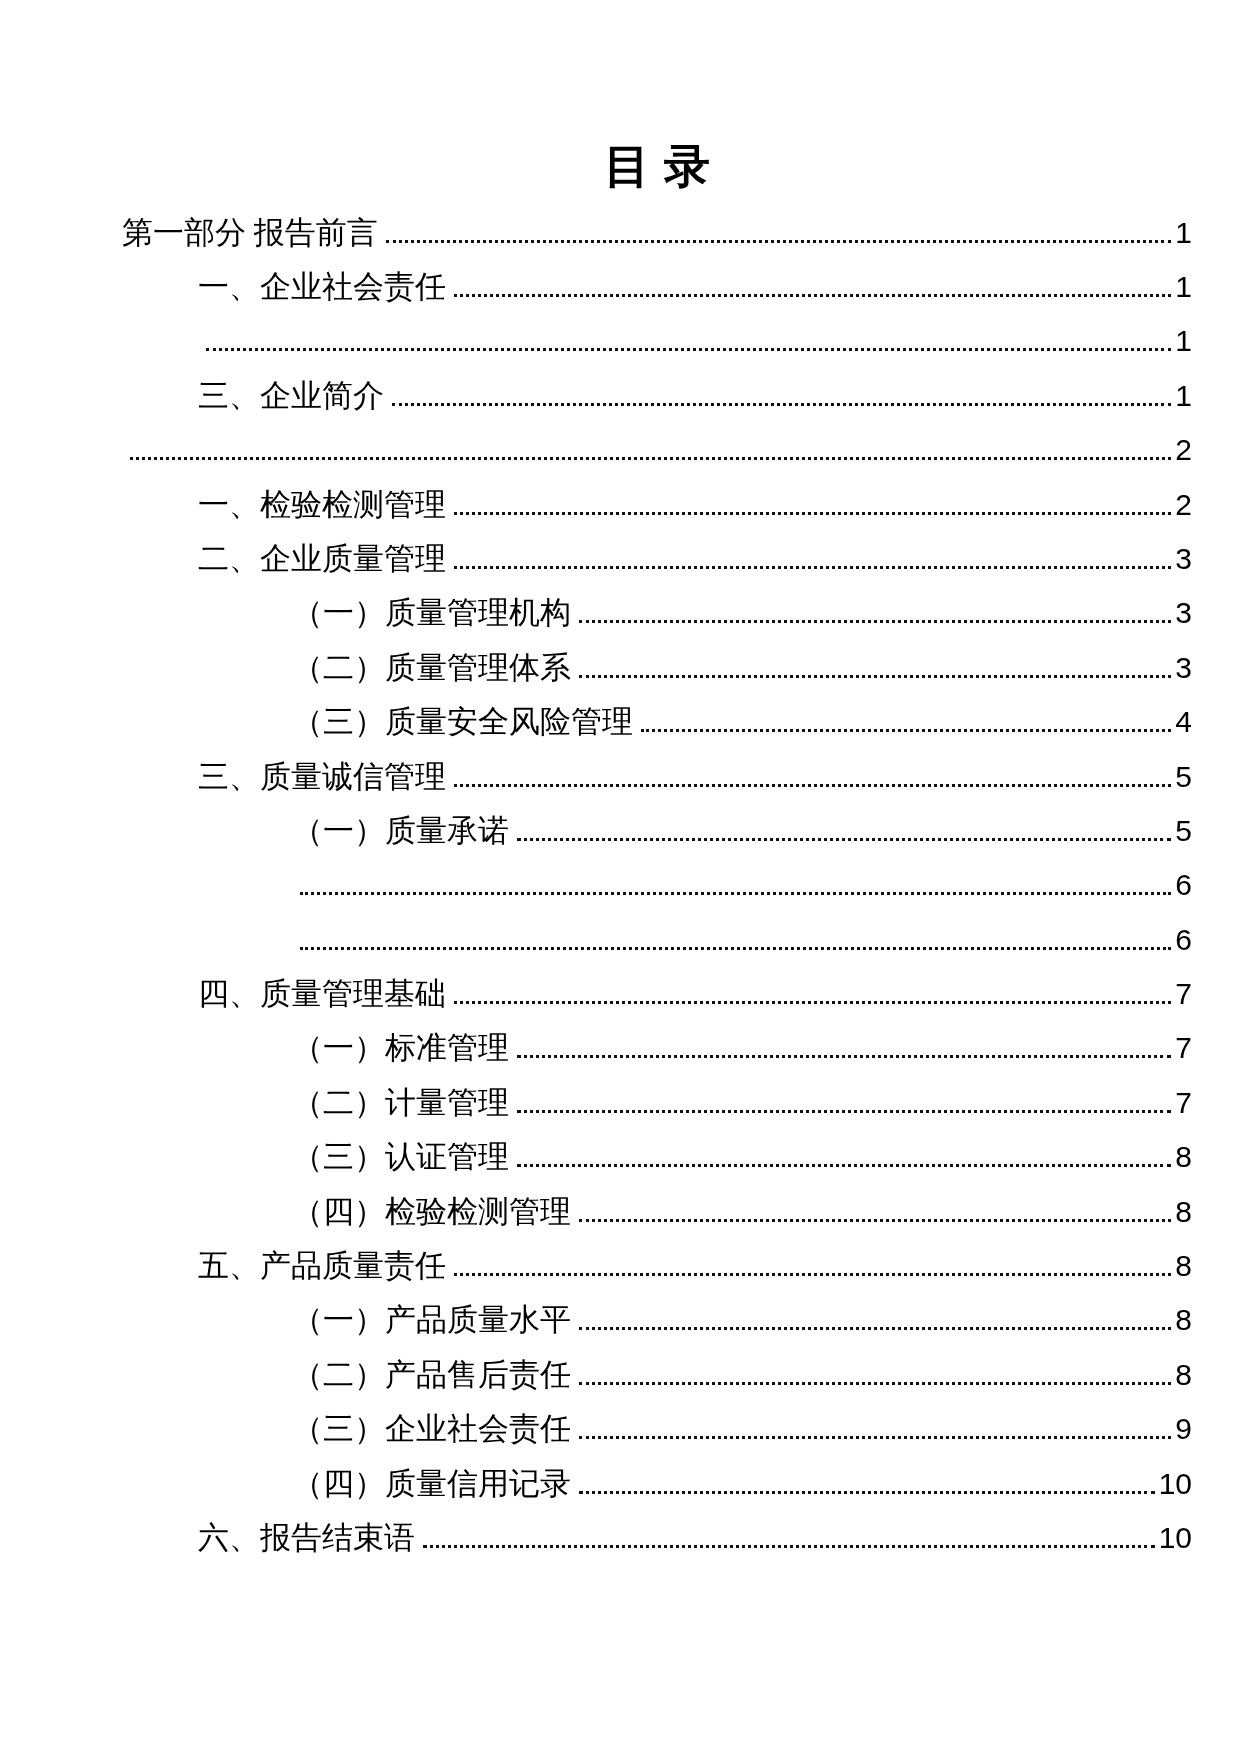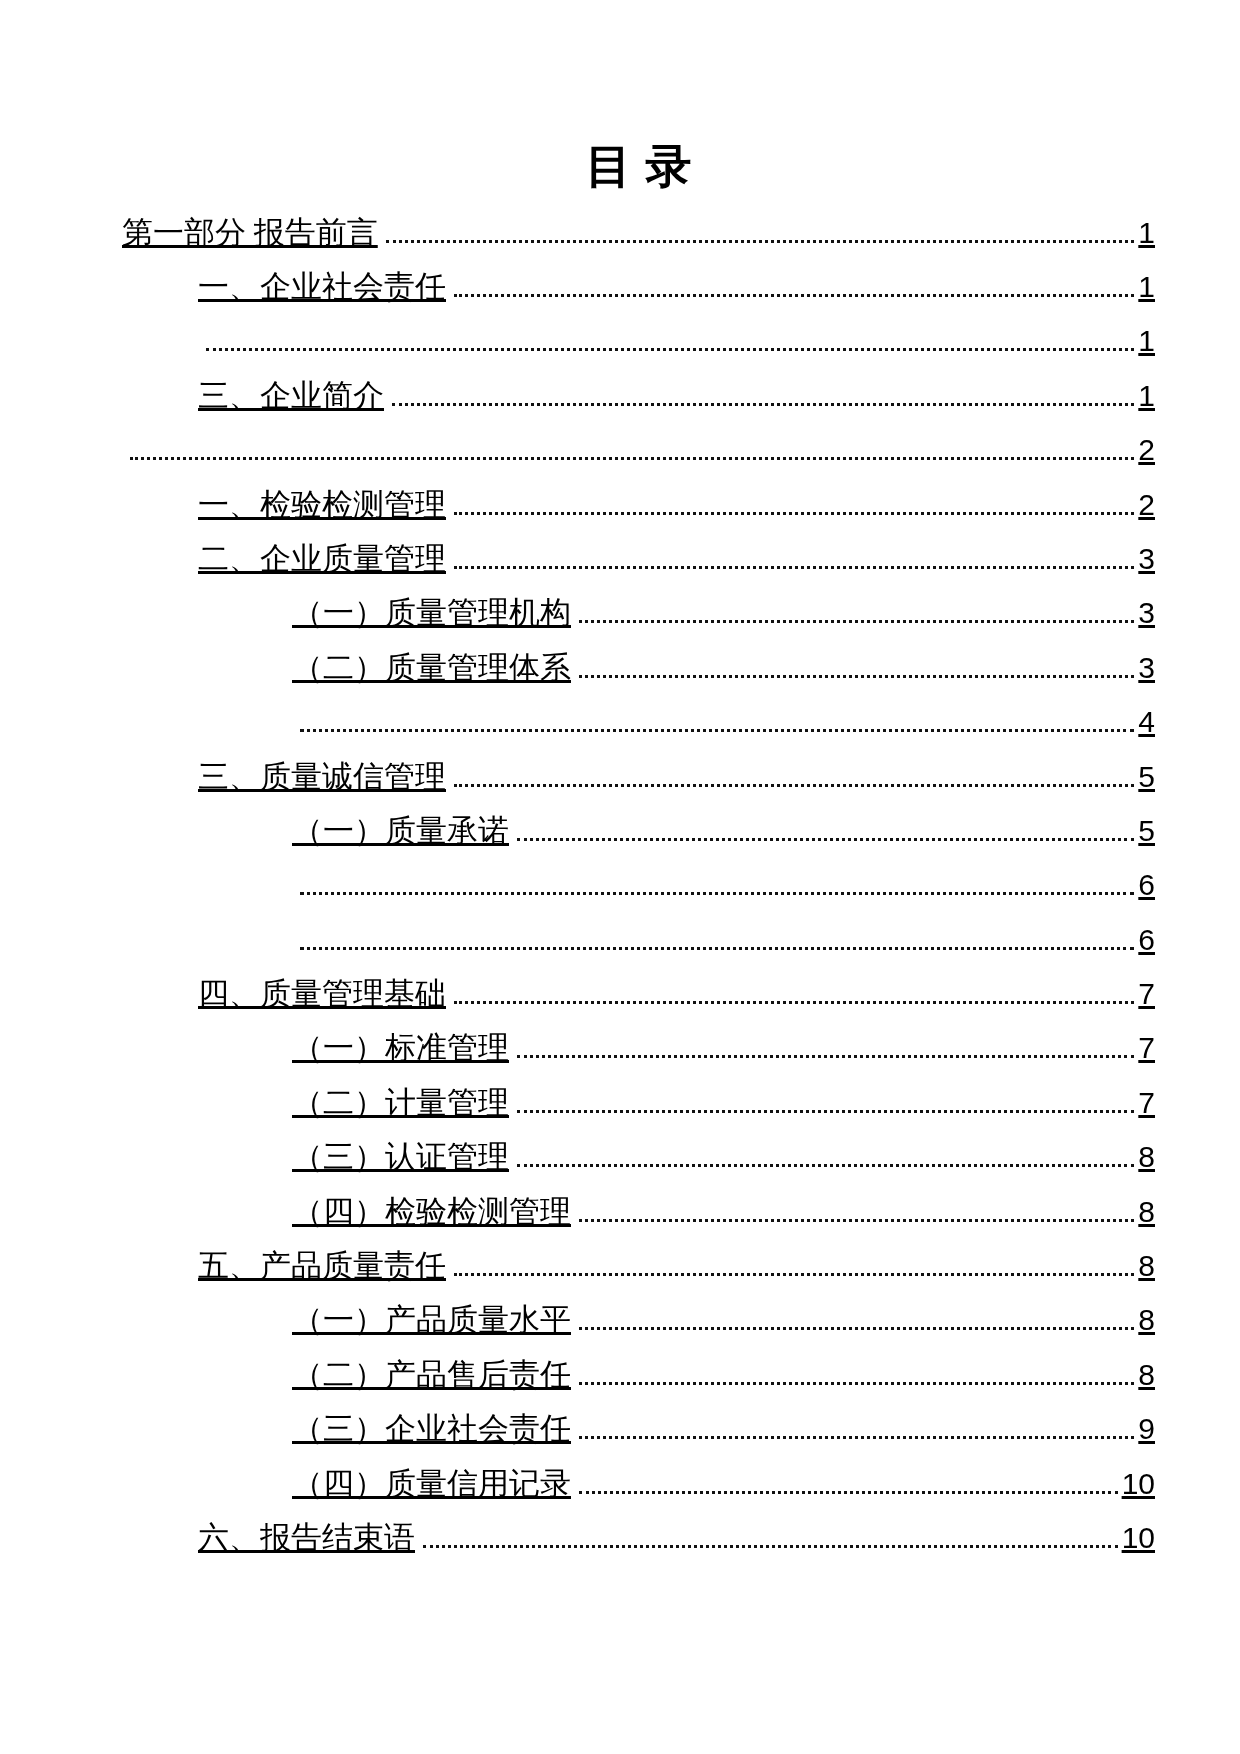--- a/index.html
+++ b/index.html
@@ -9,36 +9,35 @@
   }
   body {
     width: 1240px;
     height: 1754px;
   }
   .page {
     box-sizing: border-box;
     width: 1240px;
     height: 1754px;
     background: #ffffff;
-    padding: 142px 85px 0 122px;
+    padding: 142px 48px 0 122px;
     font-family: "Liberation Serif", "DejaVu Serif", serif;
     color: #000000;
   }
   .doc-title {
     margin: 0 0 13px 0;
     text-align: center;
     font-size: 46px;
     font-weight: 700;
     line-height: 1.1;
     letter-spacing: 14px;
     text-indent: 14px; 
   }
   .toc {
     width: 100%;
-    text-decoration: underline;
   }
   .toc-row {
     display: flex;
     align-items: baseline;
     height: 54.4px;
     line-height: 54.4px;
     font-size: 31px;
     white-space: nowrap;
   }
   .toc-row.level-1 { padding-left: 76px; }
@@ -111,20 +110,21 @@
     <span class="toc-page">3</span>
   </div>
 
   <div class="toc-row level-2">
     <span class="toc-label">（二）质量管理体系</span>
     <span class="leader"></span>
     <span class="toc-page">3</span>
   </div>
 
   <div class="toc-row level-2">
+    <span class="toc-label">（三）质量安全风险管理</span>
     <span class="leader"></span>
     <span class="toc-page">4</span>
   </div>
 
   <div class="toc-row level-1">
     <span class="toc-label">三、质量诚信管理</span>
     <span class="leader"></span>
     <span class="toc-page">5</span>
   </div>
 

